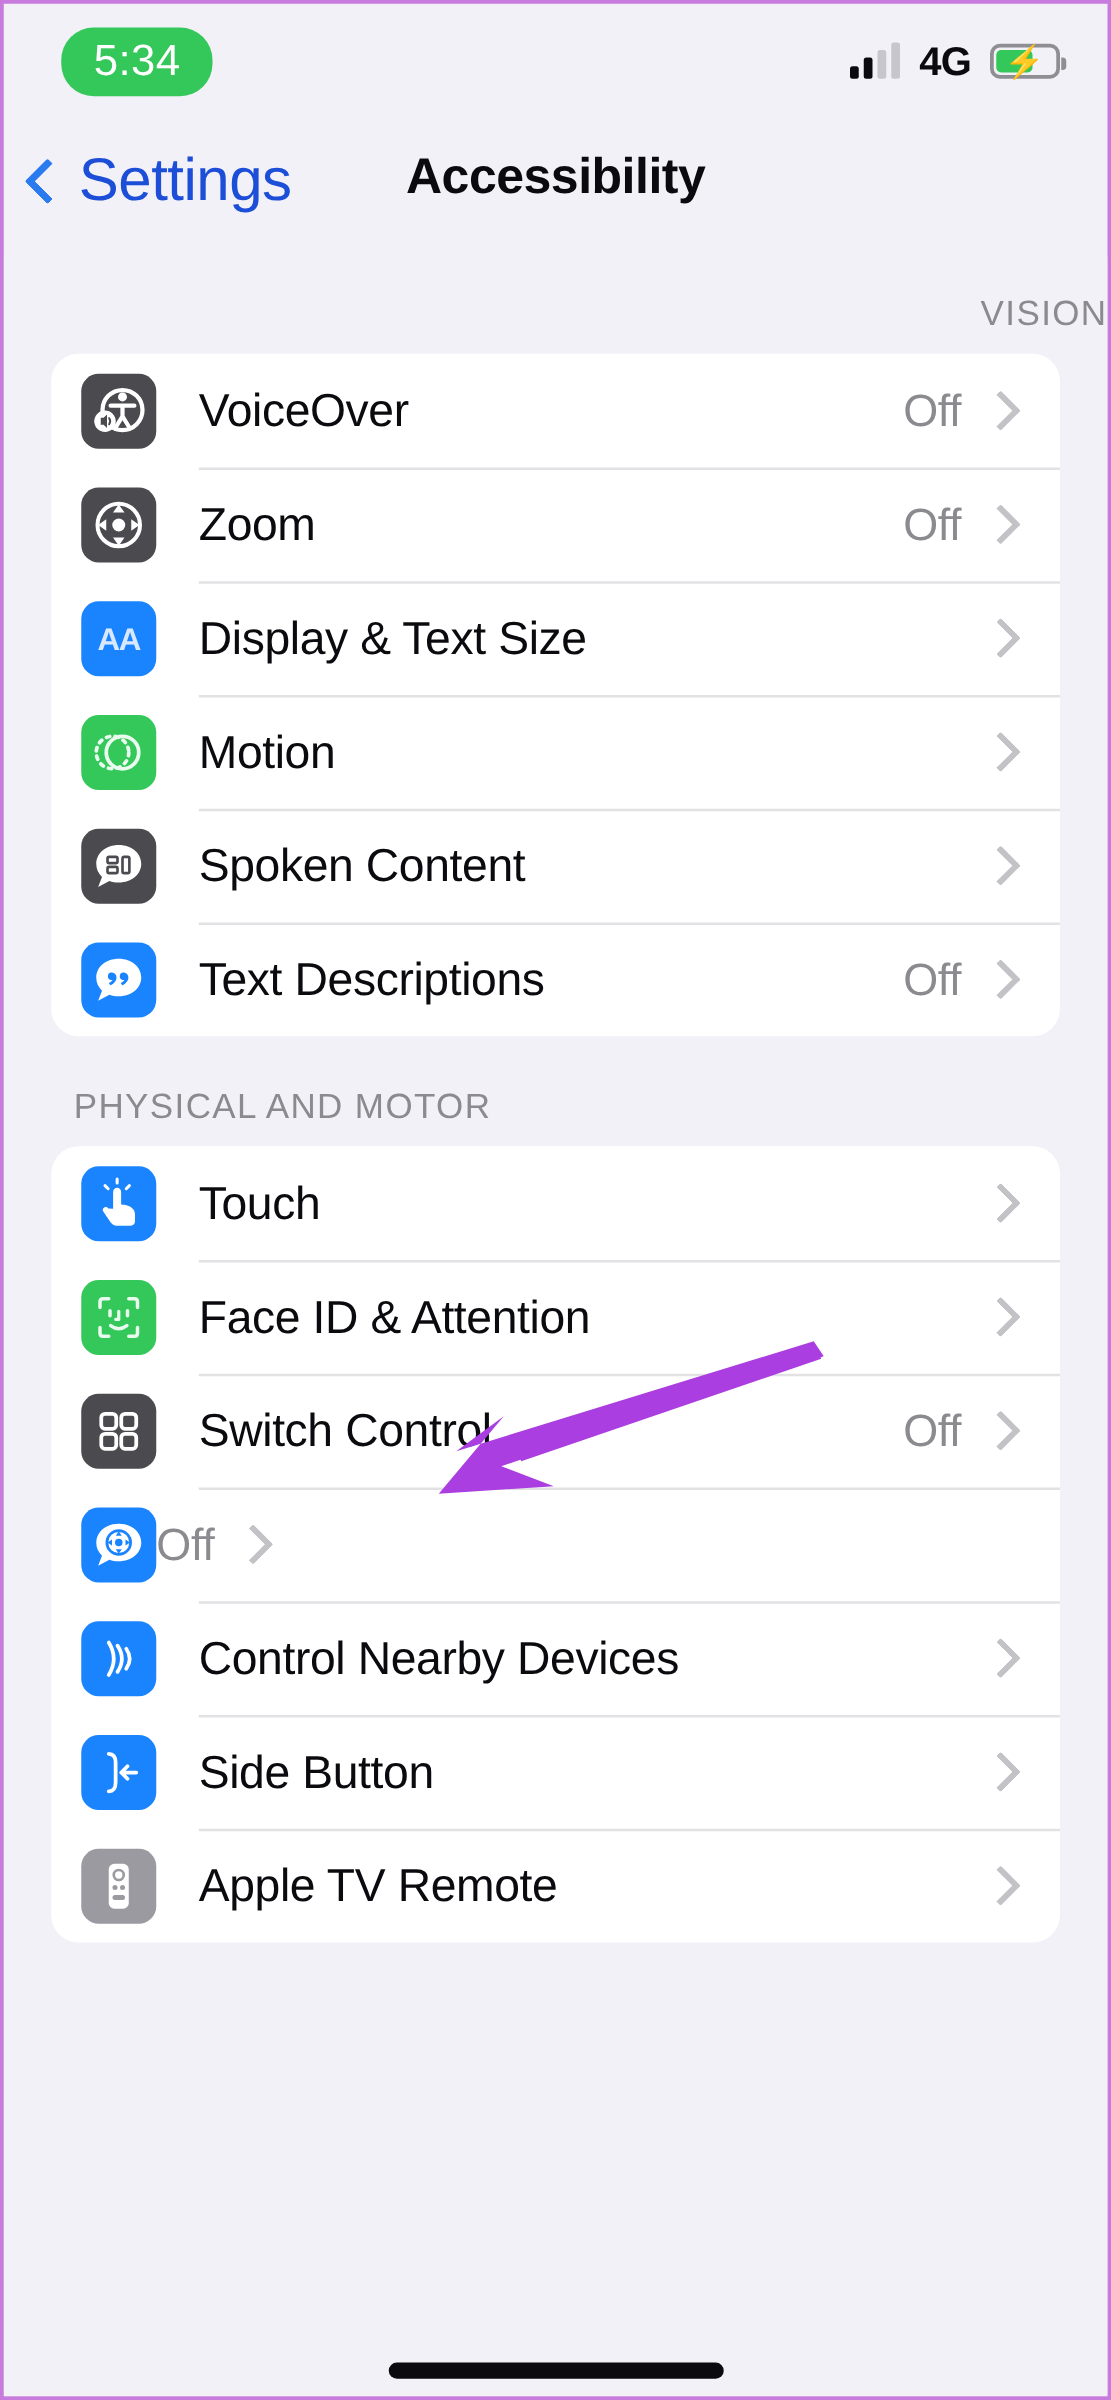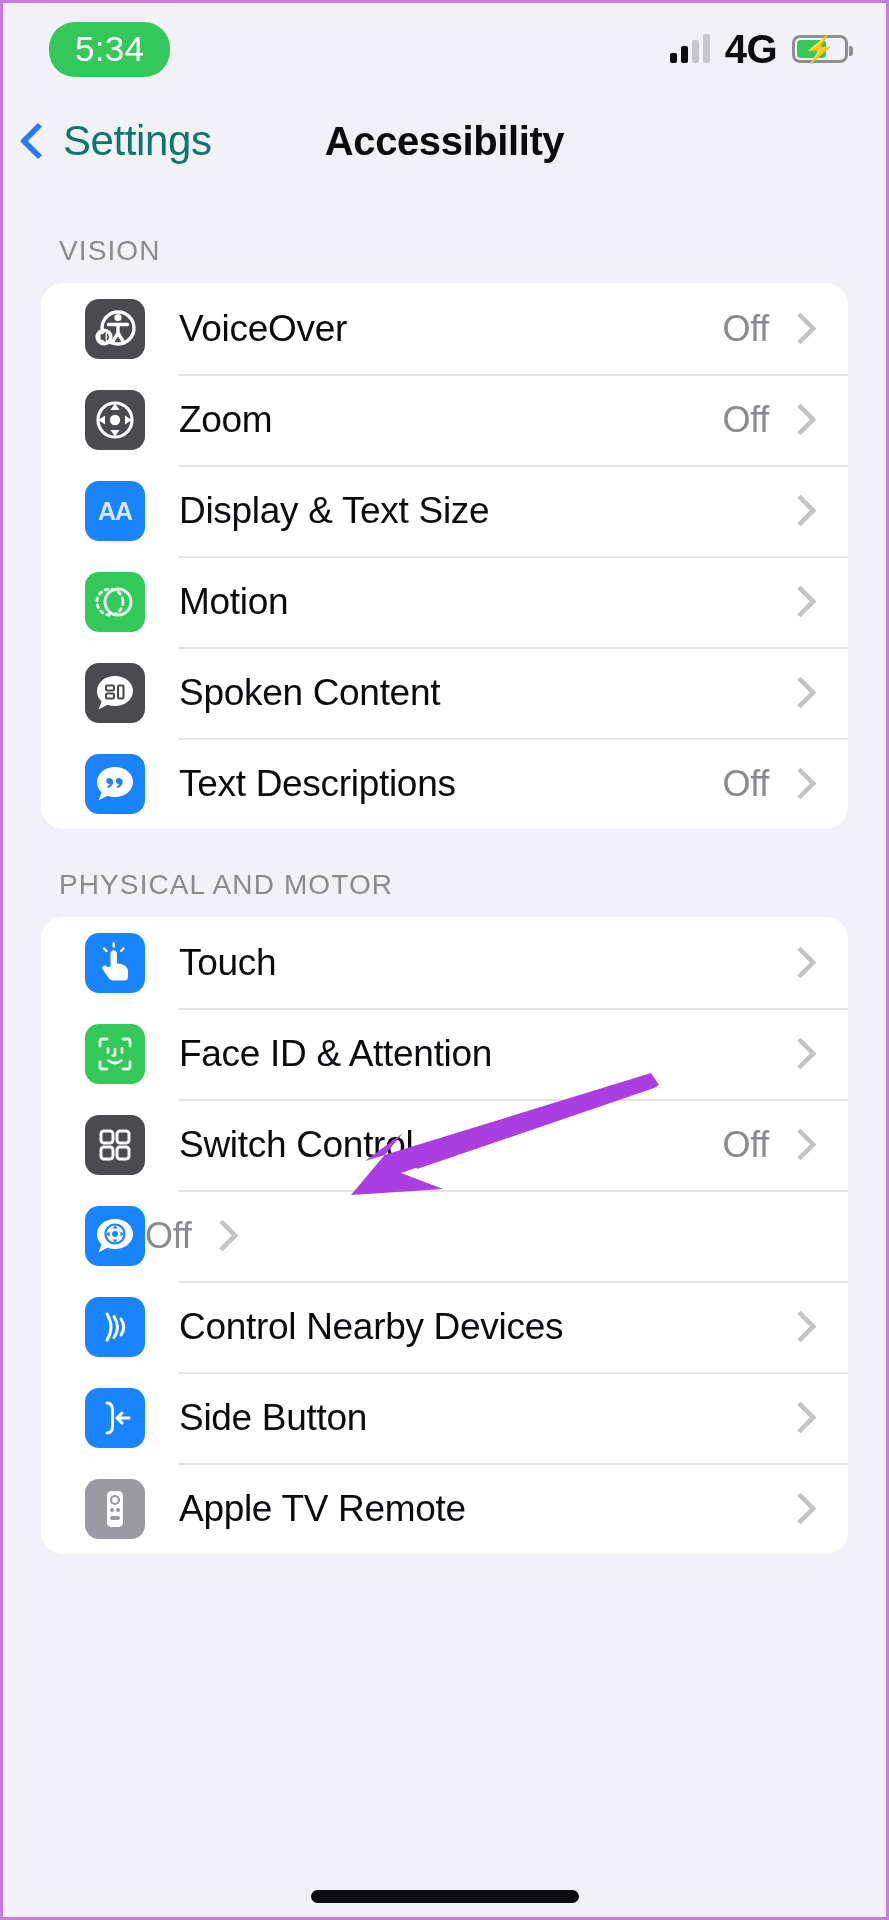--- a/index.html
+++ b/index.html
@@ -63,21 +63,21 @@
     display: block;
     width: 7px;
     border-radius: 2px;
     background: #0b0b0f;
   }
   .signal-bars i.b1 { height: 10px; }
   .signal-bars i.b2 { height: 17px; }
   .signal-bars i.b3 { height: 23px; background: #c6c6cc; }
   .signal-bars i.b4 { height: 29px; background: #c6c6cc; }
   #network-label {
-    font-size: 40px;
+    font-size: 32px;
     font-weight: 600;
     color: #0b0b0f;
     letter-spacing: -0.5px;
   }
   #battery {
     position: relative;
     width: 56px;
     height: 28px;
     border: 3px solid #8e8e93;
     border-radius: 8px;
@@ -134,22 +134,22 @@
     display: block;
     width: 20px;
     height: 20px;
     border-left: 6px solid #2a7bf0;
     border-bottom: 6px solid #2a7bf0;
     transform: rotate(45deg);
     border-radius: 2px;
     margin-right: 2px;
   }
   #back-label {
-    font-size: 42px;
-    color: #0f766e;
+    font-size: 48px;
+    color: #1d4ed8;
     letter-spacing: -0.4px;
   }
   #nav-title {
     position: absolute;
     left: 0;
     right: 0;
     top: 24px;
     text-align: center;
     font-size: 40px;
     font-weight: 700;
@@ -168,37 +168,36 @@
     overflow: hidden;
   }
 
   .section-header {
     font-size: 28px;
     color: #8a8a8f;
     letter-spacing: 1.1px;
     padding: 40px 0 16px 56px;
     text-transform: uppercase;
   }
-  .section-header.first { padding-top: 30px; }
+  .section-header.first { padding-top: 30px; text-align: right; }
 
   .card {
     background: #ffffff;
     border-radius: 22px;
     margin: 0 38px;
     overflow: hidden;
   }
 
   .row {
     display: flex;
     align-items: center;
     height: 91px;
     padding-left: 24px;
     position: relative;
     cursor: pointer;
-    margin-left: 20px;
   }
   .row + .row::before {
     content: "";
     position: absolute;
     left: 118px;
     right: 0;
     top: 0;
     height: 1.5px;
     background: #e2e2e5;
   }

